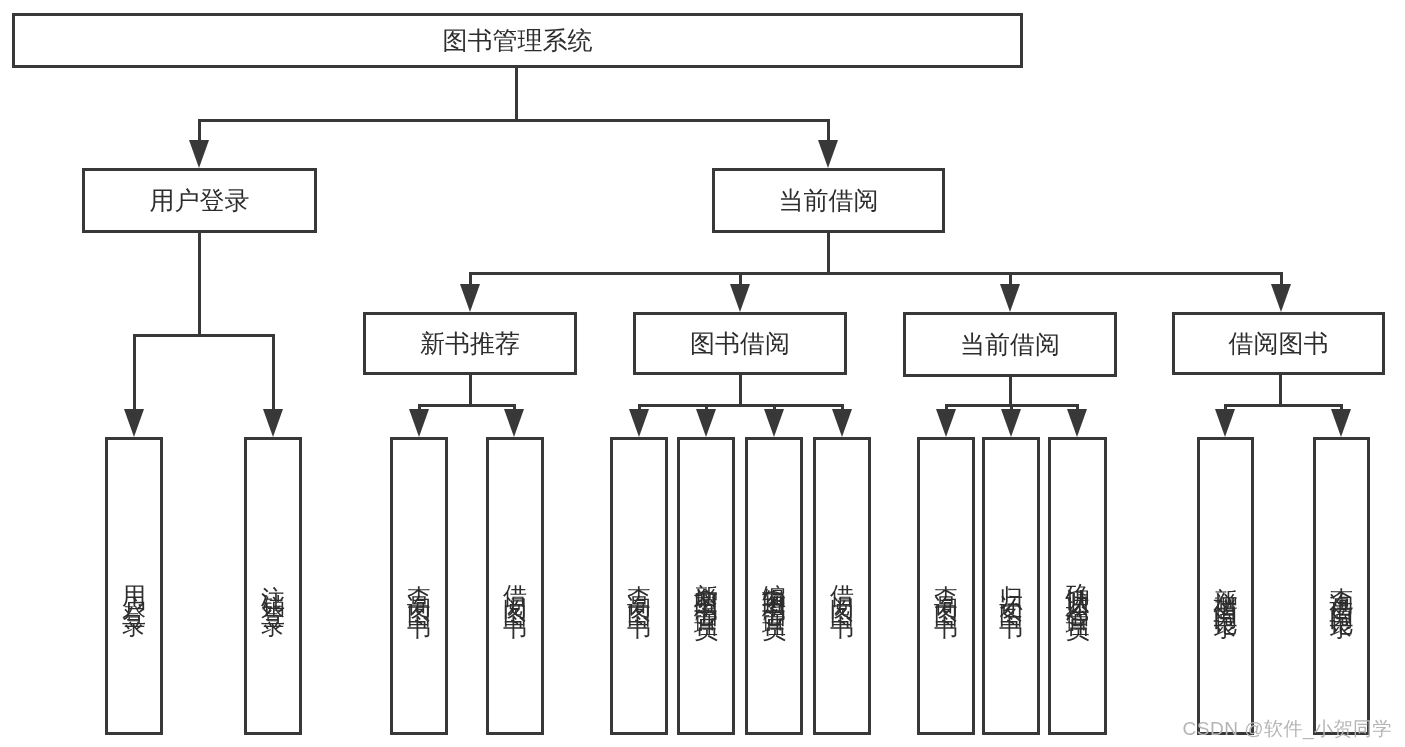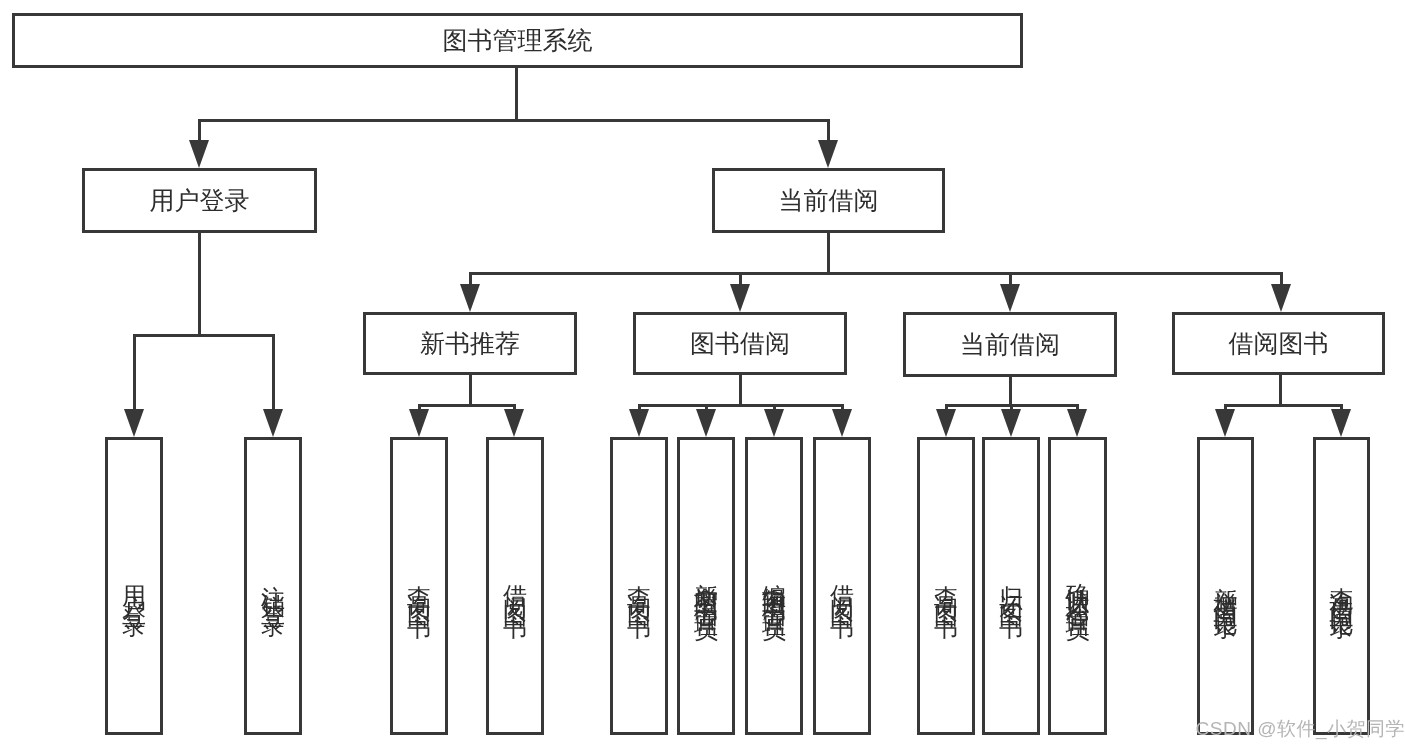--- a/index.html
+++ b/index.html
@@ -42,21 +42,21 @@
     position: absolute;
     width: 0; height: 0;
     border-left: 10px solid transparent;
     border-right: 10px solid transparent;
     border-top: 28px solid var(--line);
     z-index: 1;
   }
   .watermark {
     position: absolute;
     top: 716px;
-    right: 0;
+    right: 13px;
     font-size: 19px;
     letter-spacing: 0.5px;
     color: var(--wm);
     z-index: 6;
     pointer-events: none;
     text-align: right;
   }
 </style>
 </head>
 <body>

